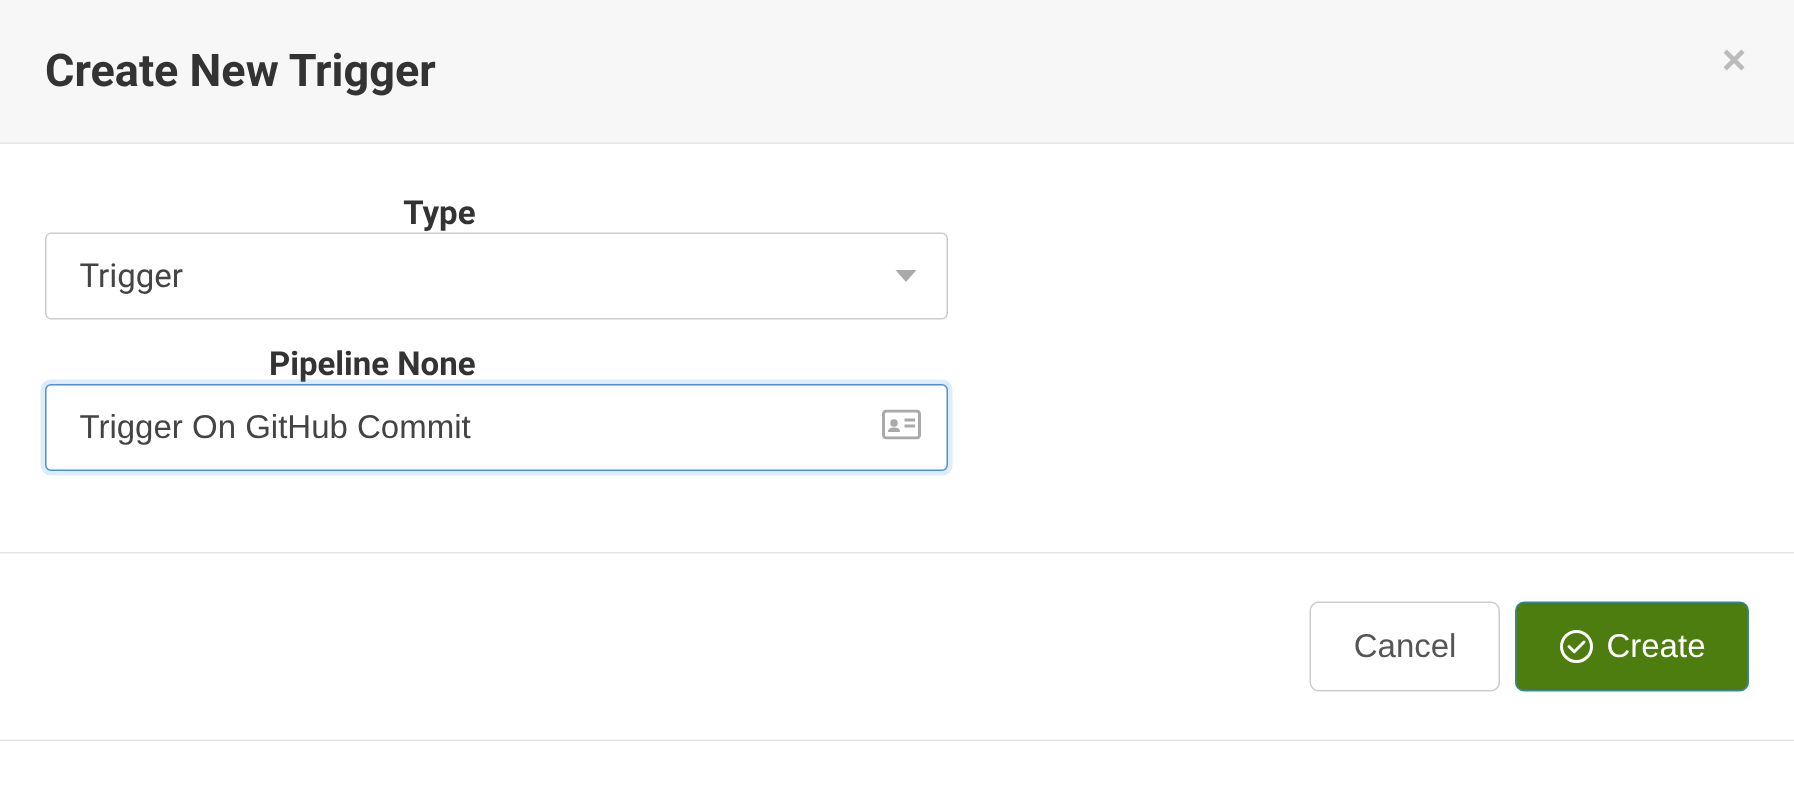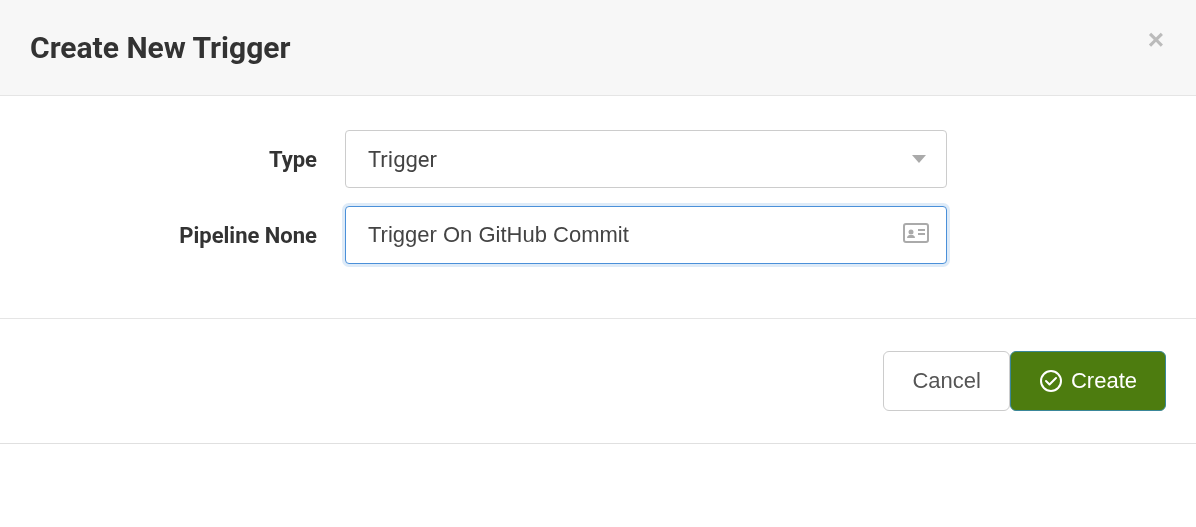--- a/index.html
+++ b/index.html
@@ -41,22 +41,23 @@
       background: none;
       border: none;
       font-weight: bold;
     }
     .modal-body {
       padding: 34px 30px 36px 30px;
       background: #fff;
     }
     .form-row {
       display: flex;
-      align-items: center;
+      align-items: flex-start;
       margin-bottom: 18px;
+      flex-direction: column;
     }
     .form-row:last-child {
       margin-bottom: 0;
     }
     .form-label {
       width: 315px;
       text-align: right;
       padding-right: 28px;
       font-size: 22px;
       font-weight: 700;
@@ -108,21 +109,21 @@
       right: 18px;
       top: 50%;
       transform: translateY(-50%);
       color: #aaa;
     }
     .modal-footer {
       border-top: 1px solid #e5e5e5;
       padding: 32px 30px 32px 30px;
       display: flex;
       justify-content: flex-end;
-      gap: 0;
+      gap: 10px;
       background: #fff;
     }
     .btn {
       height: 60px;
       padding: 0 28px;
       border-radius: 6px;
       font-size: 22px;
       cursor: pointer;
       display: inline-flex;
       align-items: center;

